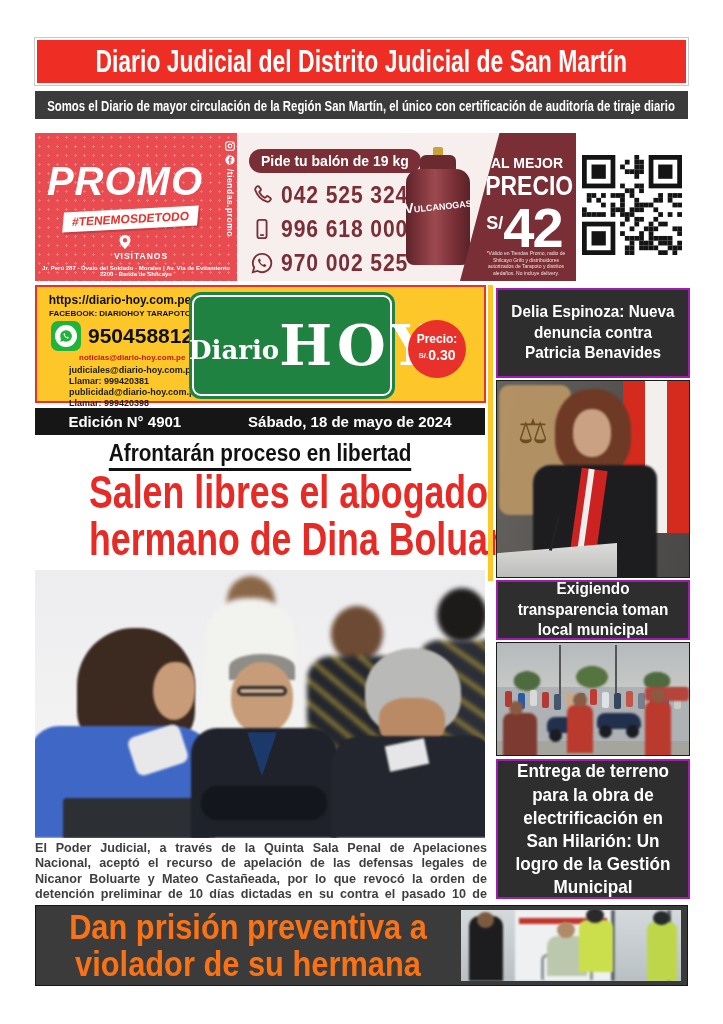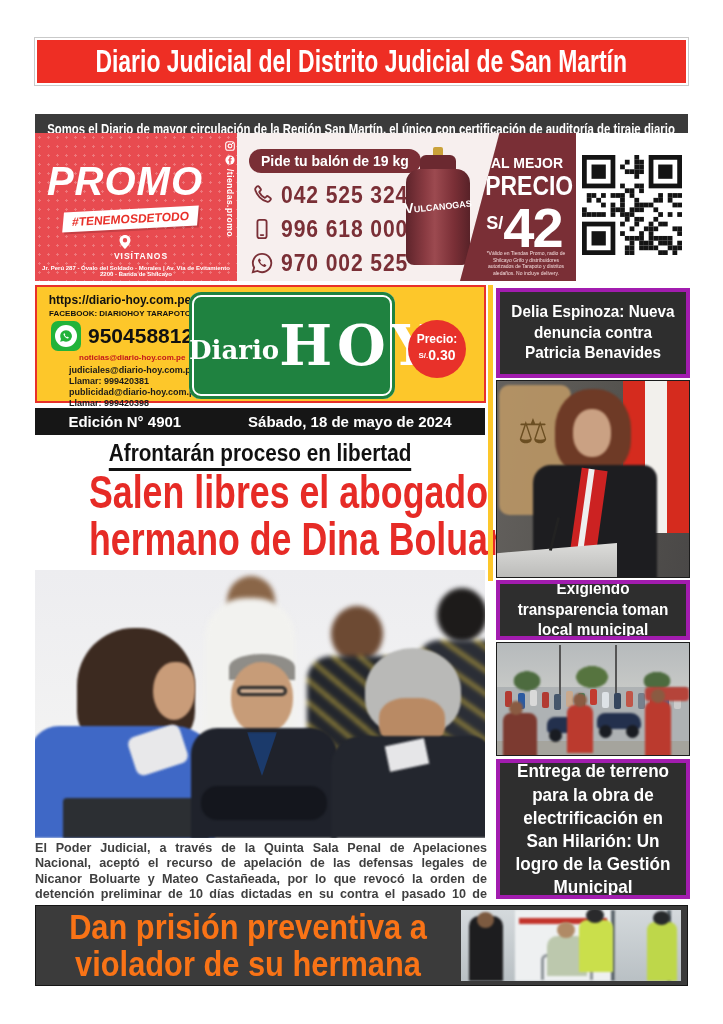--- a/index.html
+++ b/index.html
@@ -8,21 +8,21 @@
   #page { position:relative; width:723px; height:1024px; background:#fff; overflow:hidden; }
 
   .abs { position:absolute; }
   .cond { transform:scaleX(var(--sx,1)); transform-origin:50% 50%; white-space:nowrap; }
 
   
   .banner-red { left:35px; top:38px; width:653px; height:47px; background:#ee2e24;
     border:2px solid #fff; outline:1px solid #c9c9c9; display:flex; align-items:center; justify-content:center; }
   .banner-red .t { color:#fff; font-weight:bold; font-size:31px; --sx:.74; }
   .banner-dark { left:35px; top:91px; width:653px; height:28px; background:#3b3b3b;
-    display:flex; align-items:center; justify-content:center;margin-top:23px; }
+    display:flex; align-items:center; justify-content:center; }
   .banner-dark .t { color:#fff; font-weight:bold; font-size:15px; --sx:.76; }
 
   
   .promo { left:35px; top:133px; width:653px; height:148px; display:flex; overflow:hidden; background:#f7efee; }
   .promo-left { position:relative; width:202px; height:100%; background:#e84b50;
     background-image:radial-gradient(rgba(255,255,255,.25) 1px, transparent 1.4px); background-size:9px 9px; flex:none; }
   .promo-brand { position:absolute; left:0; top:26px; width:180px; text-align:center; color:#fff; font-weight:bold; font-size:40px; letter-spacing:1px;font-style:italic; }
   .promo-ribbon { position:absolute; left:28px; top:76px; background:#fff; color:#e8312a; font-weight:bold; font-size:12px;
     padding:3px 9px; transform:rotate(-3deg) skewX(-8deg); box-shadow:2px 2px 0 rgba(0,0,0,.15); }
   .promo-pin { position:absolute; left:84px; top:102px; color:#fff; }
@@ -91,21 +91,21 @@
   .body-text { left:35px; top:841px; width:452px; color:#3f3f3f; font-weight:bold; font-size:12.6px; line-height:1.23; text-align:justify; }
 
   
   .bottom-band { left:35px; top:905px; width:653px; height:81px; background:#3b3b3b; border:1px solid #161616; }
   .bb-head { position:absolute; left:6px; top:2px; width:412px; text-align:center; color:#f97316; font-weight:bold; font-size:35px; line-height:1.07; }
   .bb-head .ln { --sx:.88; }
   .bb-photo { position:absolute; left:425px; top:4px; width:220px; height:71px; overflow:hidden; background:linear-gradient(#d4d9dc,#b9c0c4); }
 
   
   .sb-strip { left:488px; top:285px; width:5px; height:296px; background:#fdc72a; }
-  .sb-box { position:absolute; left:496px; width:194px; background:#2e2e2e; border:4px solid #a21caf;
+  .sb-box { position:absolute; left:496px; width:194px; background:#2e2e2e; border:2px solid #a21caf;
     display:flex; align-items:center; justify-content:center; overflow:hidden; }
   .sb-box .t { width:212px; text-align:center; color:#fff; font-weight:bold; font-size:17px; line-height:1.22; transform:scaleX(.9); }
   .sb-photo { position:absolute; left:496px; width:194px; overflow:hidden; border:1px solid #1c1c1c; }
 
   
   .sp1 { top:380px; height:198px; background:linear-gradient(100deg,#64615e 0%, #55534f 55%, #4a4847 100%); }
   .sp1 .emblem { left:2px; top:4px; width:72px; height:130px; background:#c09a66; border-radius:10px; opacity:.85; filter:blur(1px); }
   .sp1 .scales { left:16px; top:30px; width:40px; height:70px; color:#6b4e22; font-size:34px; text-align:center; filter:blur(.5px); }
   .sp1 .flag { right:0; top:0; width:66px; height:152px; display:flex; filter:blur(.6px); }
   .sp1 .flag div { flex:1; }

